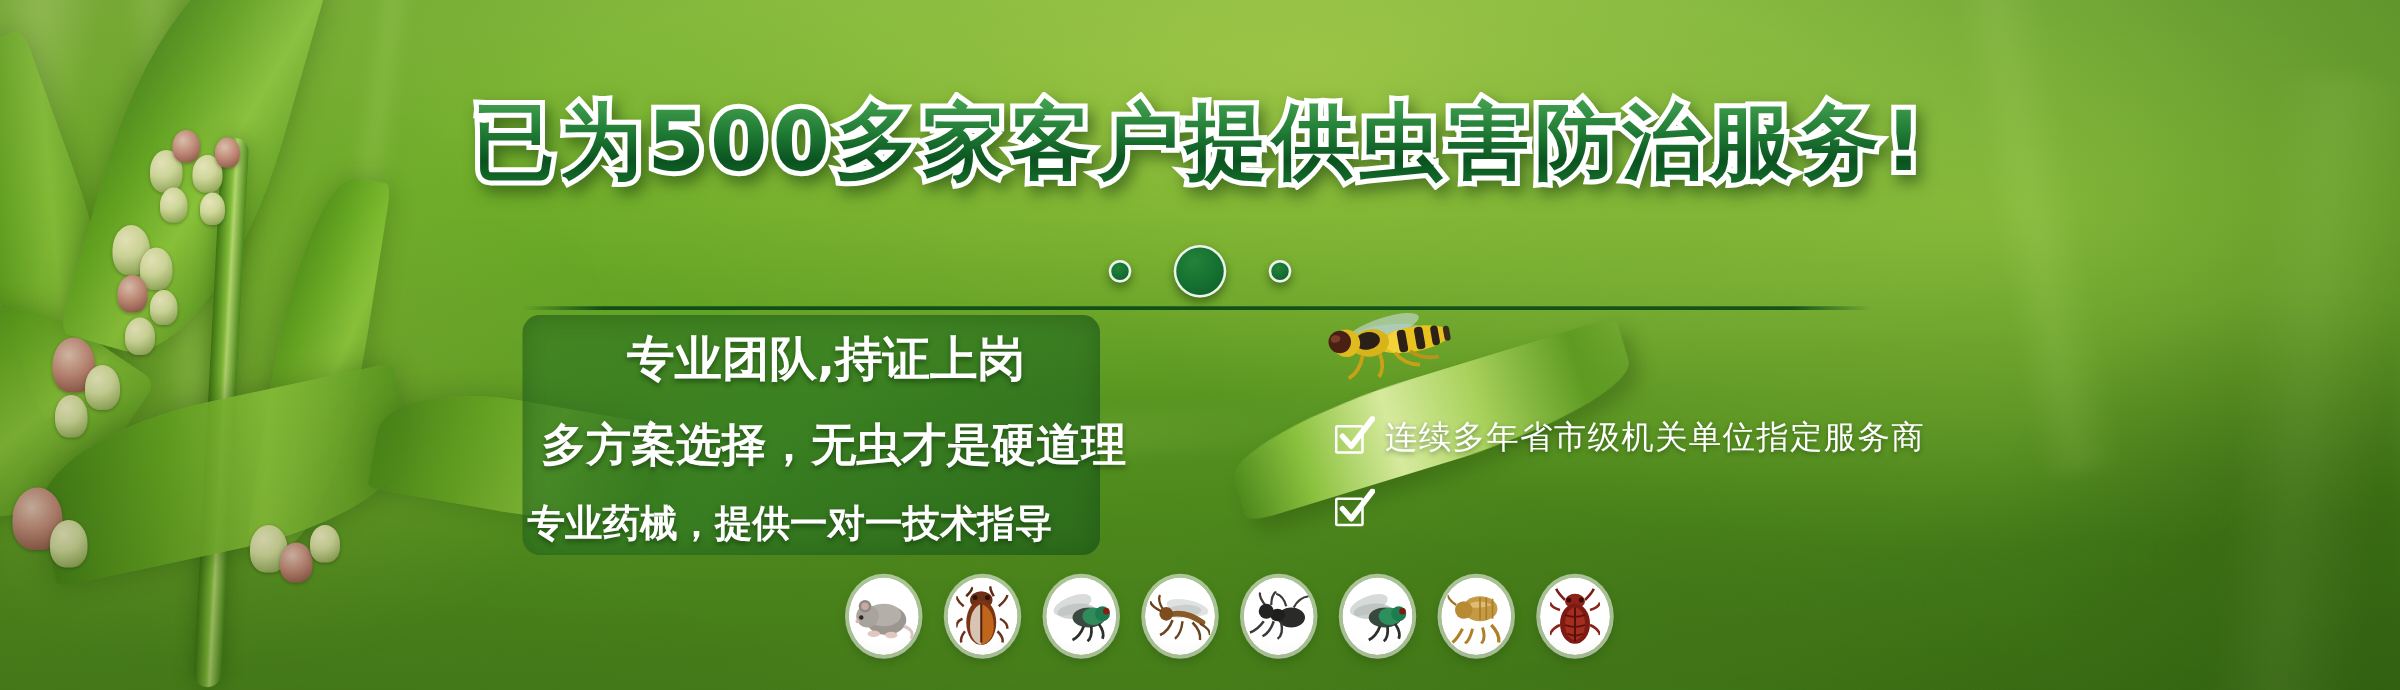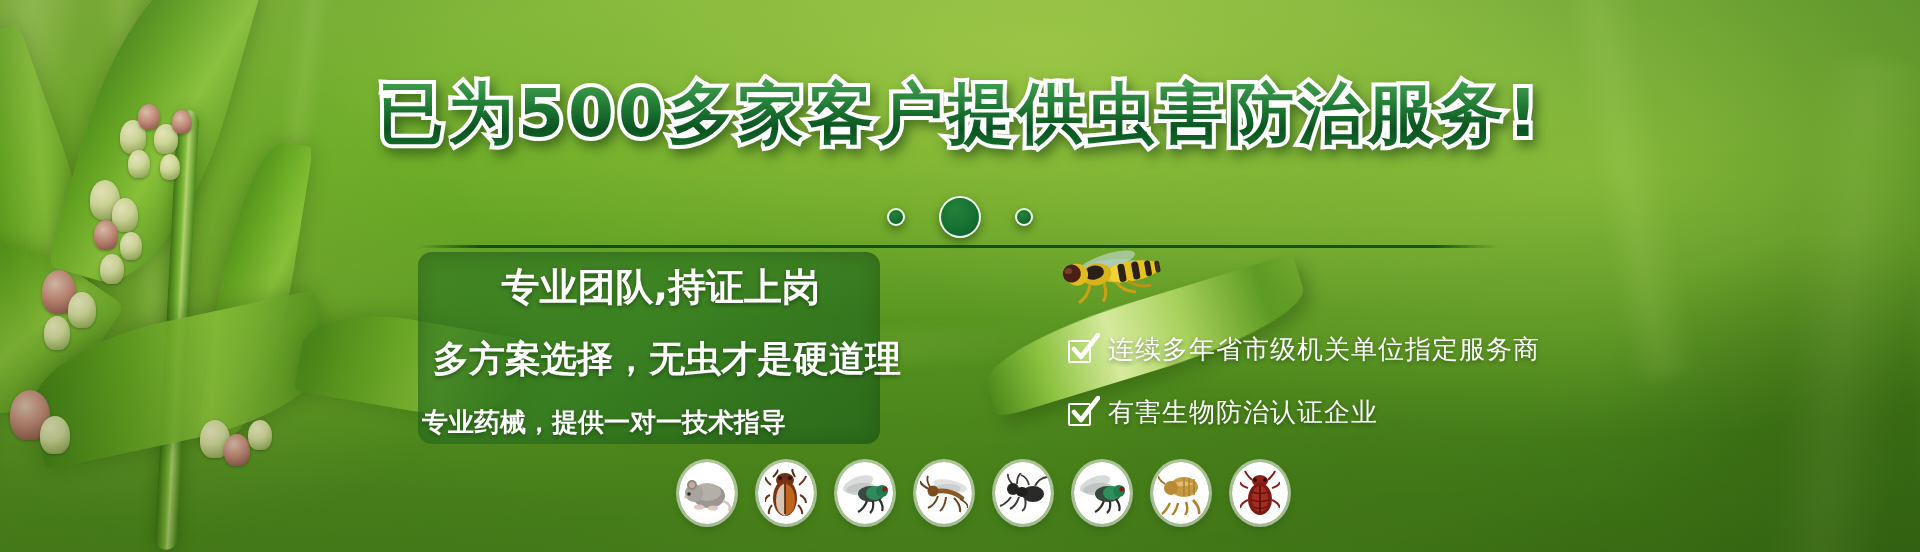--- a/index.html
+++ b/index.html
@@ -166,21 +166,21 @@
   .panel-lines .pl{
     color:#ffffff;
     font-weight:bold;
     font-family:"DejaVu Sans","Liberation Sans",sans-serif;
     white-space:nowrap;
     text-shadow:0 2px 4px rgba(10,40,5,.5);
     letter-spacing:0px;
   }
   .panel-lines .pl1{ font-size:38px; text-align:right; padding-right:86px; }
   .panel-lines .pl2{ font-size:36px; text-align:center; padding-left:22px;}
-  .panel-lines .pl3{ font-size:26px; text-align:left; padding-left:16px;}
+  .panel-lines .pl3{ font-size:30px; text-align:left; padding-left:16px;}
 
   
   .blade{
     position:absolute; left:980px; top:300px; width:330px; height:72px;
     transform:rotate(-17deg);
     background:linear-gradient(90deg, rgba(120,180,60,0) 0%, #8cc23f 18%, #d6ea9d 40%, #a8d15c 62%, #5e9b22 88%, rgba(90,150,35,0) 100%);
     border-radius:50% 8% 50% 8%;
     filter:blur(.4px);
     box-shadow:6px 10px 16px rgba(25,55,8,.3);
   }
@@ -343,21 +343,20 @@
       <span class="check-label">连续多年省市级机关单位指定服务商</span>
     </div>
 
     <div class="check-row">
       <span class="check-box">
         <span class="sq"></span>
         <svg class="tick" viewBox="0 0 30 30">
           <path d="M4 16 L11 24 L28 2" stroke="#ffffff" stroke-width="4.5" fill="none" stroke-linecap="round" stroke-linejoin="round"></path>
         </svg>
       </span>
-      <span class="check-label">有害生物防治认证企业</span>
     </div>
 
   </div>
 
   <div class="pests">
 
     <div class="pest">
       <span class="sr">鼠</span>
       <svg width="48" height="40" viewBox="0 0 48 40">
         <ellipse cx="26" cy="23" rx="16" ry="12" fill="#9b9690"></ellipse>

